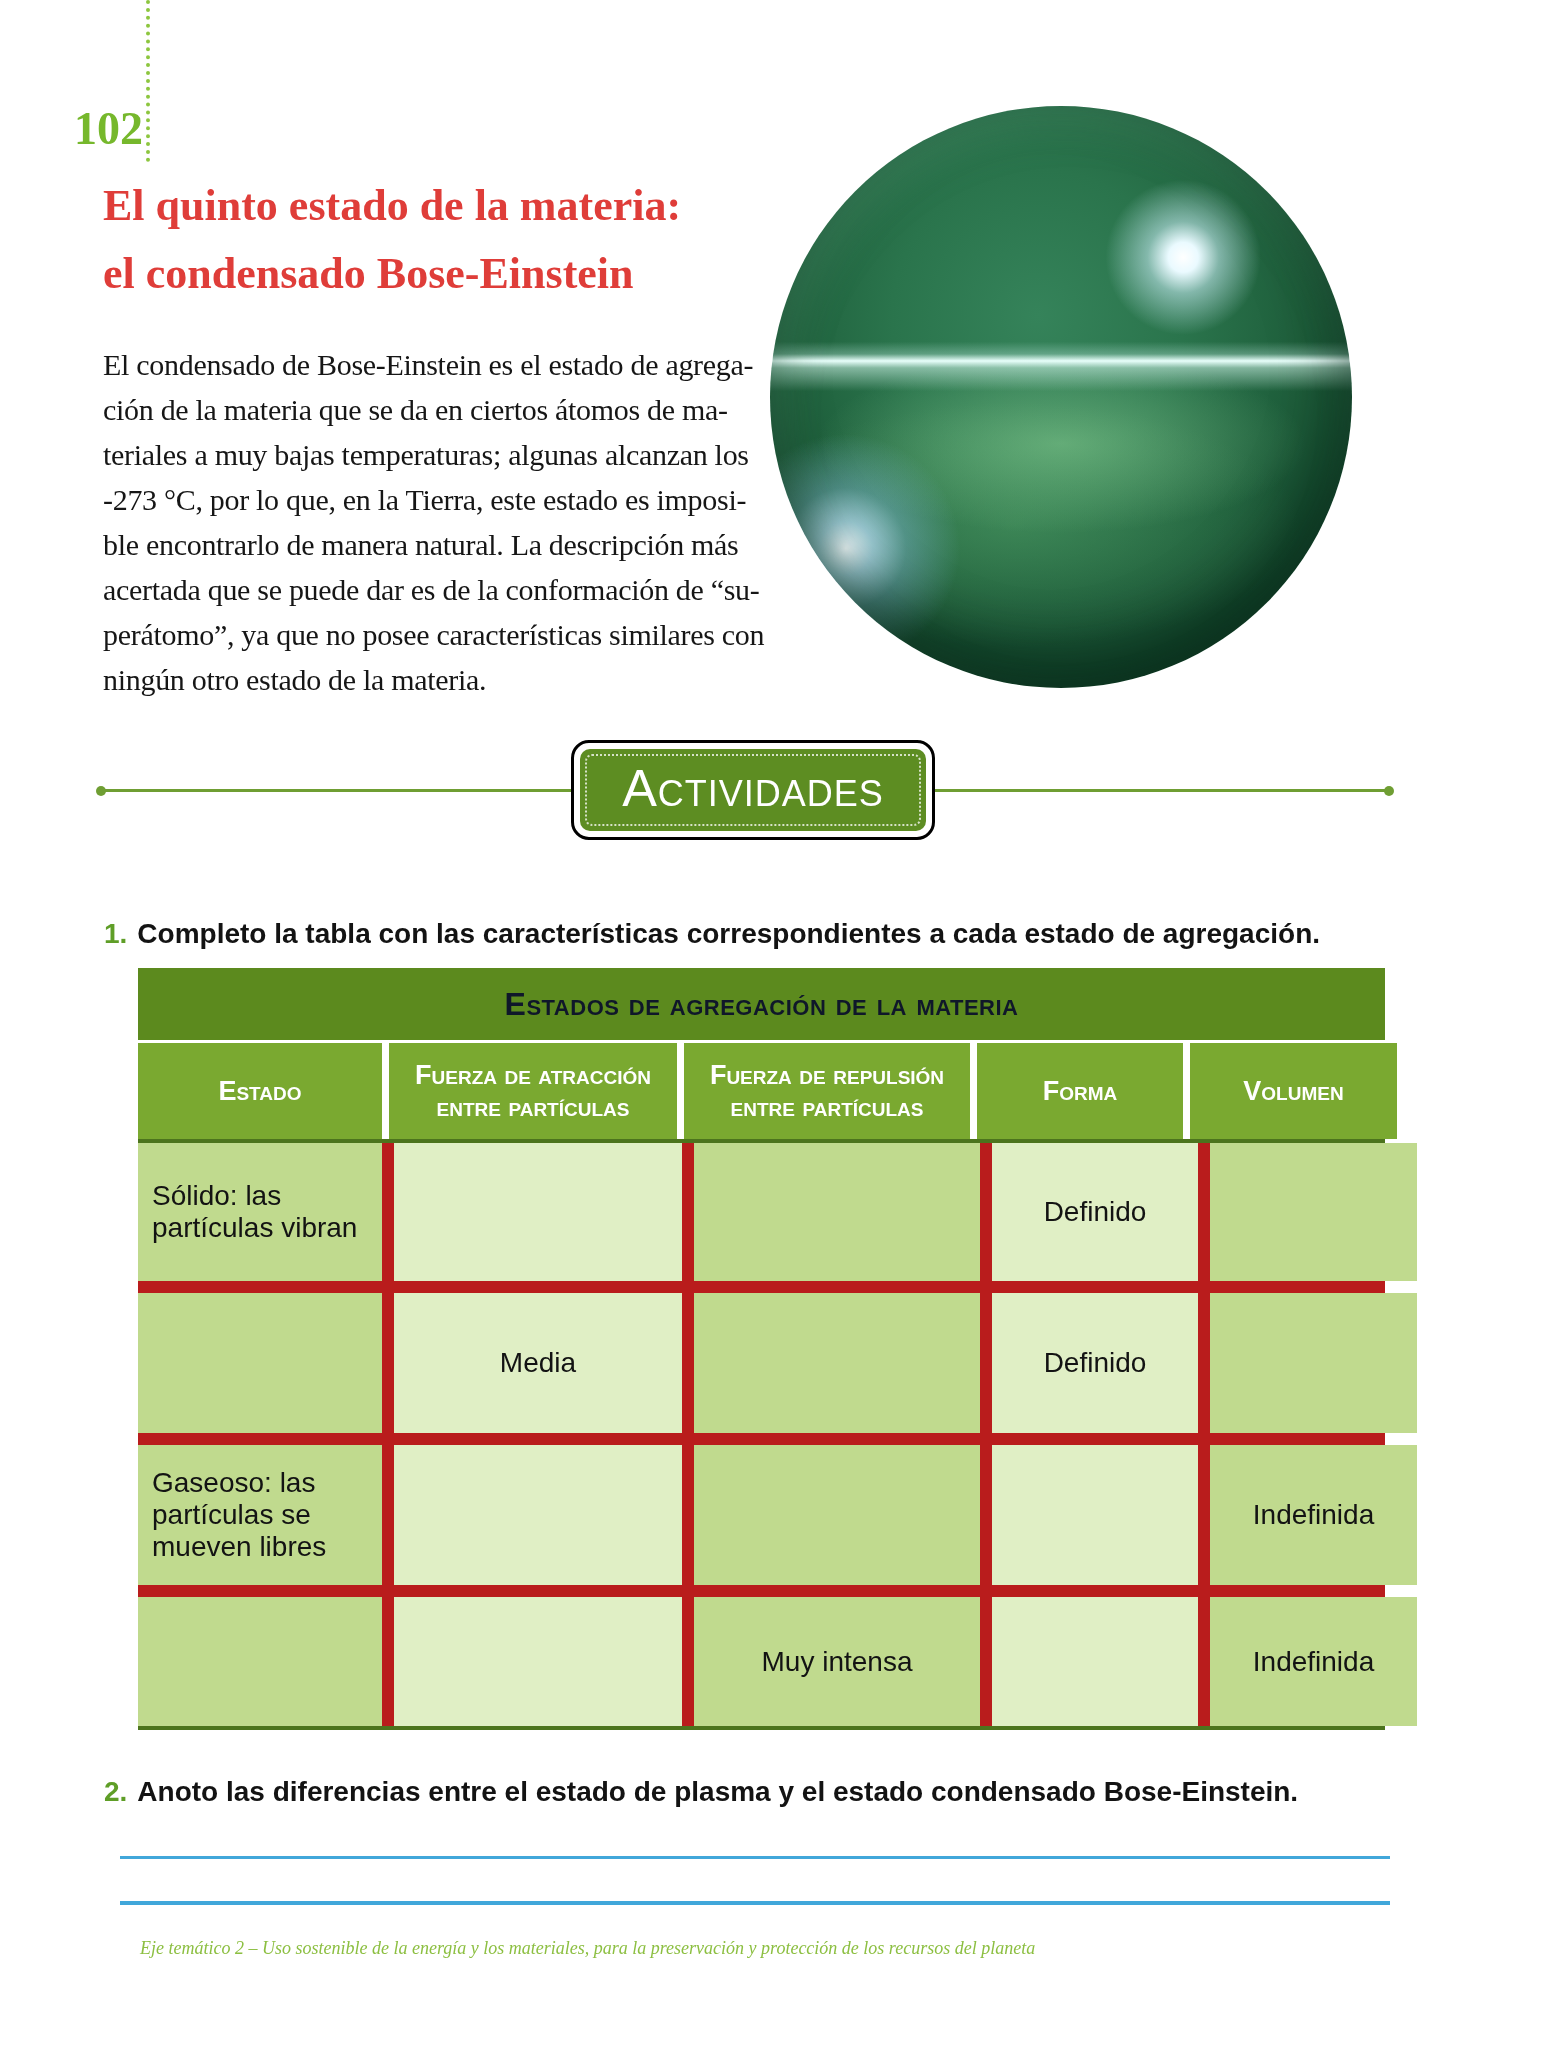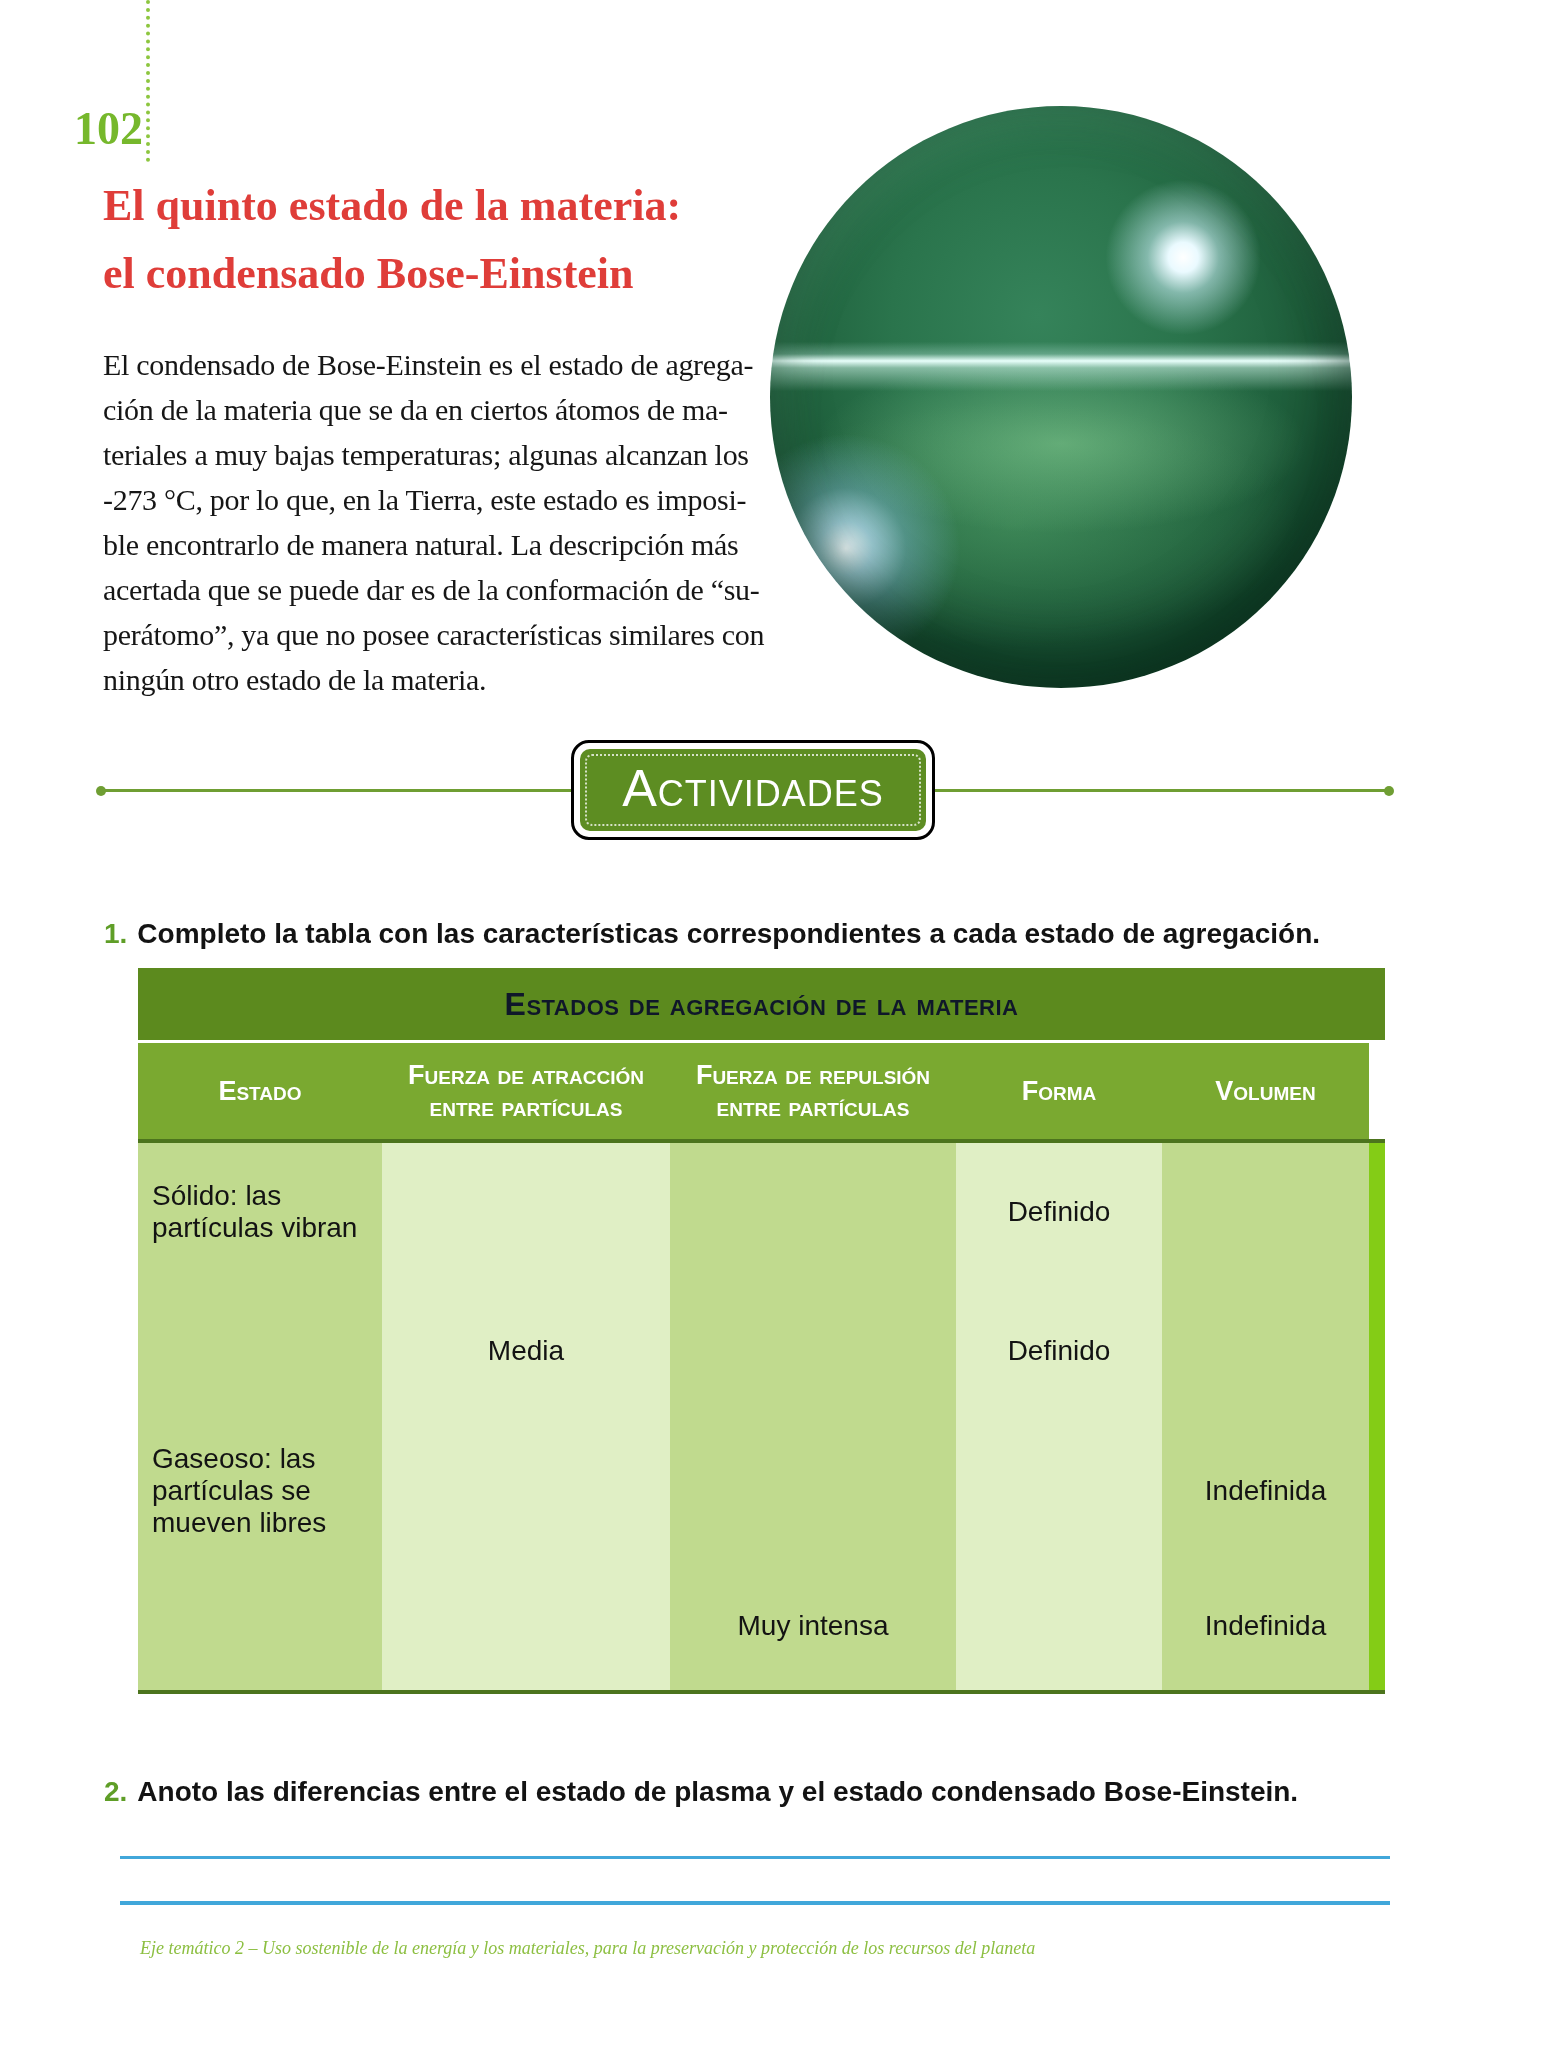--- a/index.html
+++ b/index.html
@@ -48,27 +48,27 @@
   .activity{position:absolute;left:104px;font-size:28px;color:#131313;}
   .activity .num{color:#5f9e27;font-weight:bold;margin-right:10px;}
   .activity .txt{font-weight:bold;}
   .activity-1{top:918px;} .activity-2{top:1776px;}
 
   
   .t-title{position:absolute;left:138px;top:968px;width:1247px;height:72px;background:#5c8a1e;
            display:flex;align-items:center;justify-content:center;font-variant:small-caps;
            font-weight:bold;color:#0f172a;font-size:32px;letter-spacing:.5px;box-sizing:border-box;}
   .t-head{position:absolute;left:138px;top:1043px;width:1247px;height:96px;display:grid;
-          grid-template-columns:244px 288px 286px 206px 207px;gap:0;background:#ffffff;box-sizing:border-box;}
+          grid-template-columns:244px 288px 286px 206px 207px;gap:7px;background:#ffffff;box-sizing:border-box;}
   .t-head .hcell{background:#7aa930;color:#ffffff;font-variant:small-caps;font-weight:bold;
           font-size:27px;line-height:1.2;display:flex;align-items:center;justify-content:center;
           text-align:center;white-space:pre-line;}
   .t-body{position:absolute;left:138px;top:1139px;width:1247px;display:grid;
           grid-template-columns:244px 288px 286px 206px 207px;
-          grid-template-rows:138px 140px 140px 129px;gap:0;background:#84cc16;
+          grid-template-rows:138px 140px 140px 129px;gap:12px;background:#b91c1c;
           border-top:4px solid #4c741d;border-bottom:4px solid #4c741d;box-sizing:content-box;}
   .t-body .cell{font-size:28px;color:#131313;display:flex;align-items:center;justify-content:center;
           white-space:pre-line;}
   .t-body .cell.dark{background:#c0da8e;}
   .t-body .cell.light{background:#e0efc5;}
   .t-body .cell.first{justify-content:flex-start;text-align:left;padding-left:14px;padding-right:6px;}
 
   
   .answer-line{position:absolute;left:120px;width:1270px;background:#41a7da;}
   .answer-line.l1{top:1856px;height:3px;}

